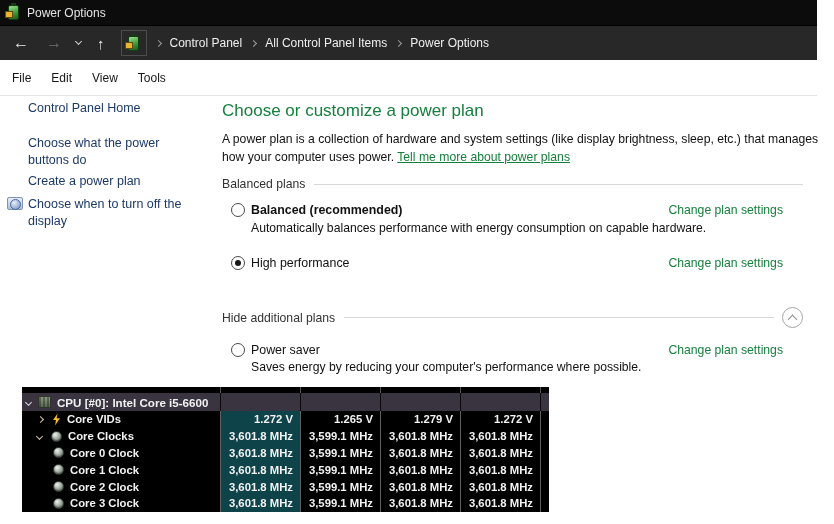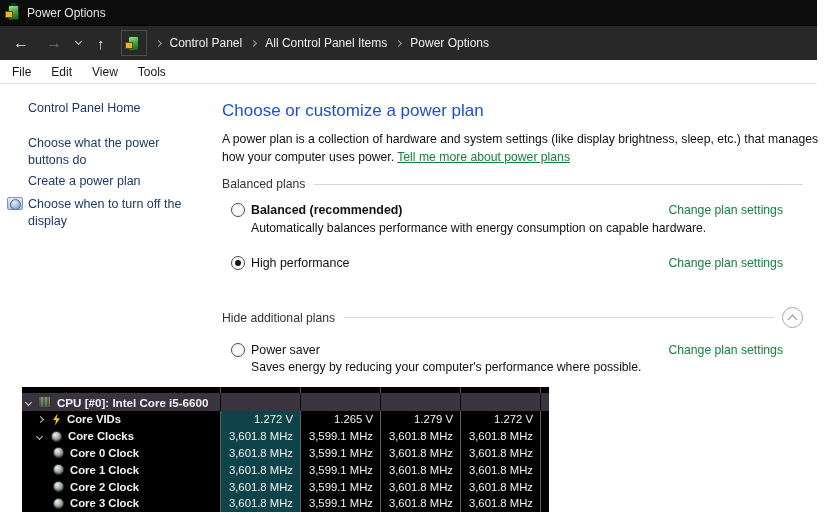--- a/index.html
+++ b/index.html
@@ -22,21 +22,21 @@
   .updir{ margin-left:16px; font-size:15px; }
   .chev { display:inline-block; width:5px; height:5px;
           border-right:1.5px solid #cfcfcf; border-bottom:1.5px solid #cfcfcf; }
   .chev.down  { transform:rotate(45deg); margin-left:14px; margin-top:-3px; }
   .chev.right { transform:rotate(-45deg); border-color:#9a9a9a; margin:0 9px; }
   .crumb-iconbox { width:26px; height:26px; margin-left:16px;
                    border:1px solid #4d4d4d; display:flex; align-items:center; justify-content:center; }
   .crumb { color:#efefef; font-size:12px; white-space:nowrap; cursor:default; }
   .breadcrumb { display:flex; align-items:center; }
 
-  .menubar { position:absolute; left:0; top:60px; width:817px; height:24px; background:#ffffff;
+  .menubar { position:absolute; left:0; top:60px; width:817px; height:36px; background:#ffffff;
              border-bottom:1px solid #e4e4e2; display:flex; align-items:center; padding-left:2px; }
   .menu-item { font-size:12px; color:#161616; padding:0 10px; line-height:28px; }
 
   
   .icon-power { position:relative; width:11px; height:15px; border-radius:2px;
                 background:linear-gradient(160deg,#8ed37f 10%,#3f9b3a 55%,#1f5c20);
                 border:1px solid #133d14; }
   .icon-power::before { content:""; position:absolute; left:2px; top:-3px; width:5px; height:2px;
                         background:#133d14; }
   .icon-power::after { content:""; position:absolute; left:-4px; bottom:1px; width:6px; height:5px;
@@ -57,21 +57,21 @@
                 background:radial-gradient(circle at 35% 30%, #eef2ee, #99a399 55%, #6d776d);
                 border:1px solid #39423a; box-shadow:inset 0 -1px 1px rgba(0,0,0,.45); }
 
   
   .sidebar-link { position:absolute; left:28px; width:168px; font-size:12.5px; line-height:1.35;
                   color:#1c3968; cursor:pointer; }
   .sidebar-icon { position:absolute; left:7px; }
 
   
   .main { position:absolute; left:222px; top:88px; width:581px; height:436px; }
-  .page-title { position:absolute; left:0; top:13px; font-size:17px; font-weight:400; color:#1d4ed8; }
+  .page-title { position:absolute; left:0; top:13px; font-size:17px; font-weight:400; color:#15803d; }
   .intro { position:absolute; left:0; top:42px; font-size:12.2px; color:#111; line-height:18px; }
   .intro span { white-space:nowrap; }
   a.link { color:#15803d; text-decoration:none; cursor:pointer; }
   a.link.ul { text-decoration:underline; }
 
   .section-head { position:absolute; left:0; right:0; display:flex; align-items:center; }
   .section-label { font-size:12.2px; color:#333; white-space:nowrap; }
   .section-rule { flex:1; border-top:1px solid #d8d8d8; margin-left:9px; }
   .collapse-btn { width:21px; height:21px; border:1px solid #a6a6a6; border-radius:50%;
                   margin-left:8px; position:relative; flex:0 0 auto; cursor:pointer; }
@@ -96,21 +96,21 @@
              grid-template-rows:6px 18px repeat(6, 16.8px);
              font-family:"Liberation Sans","DejaVu Sans",sans-serif; }
   .sensors .cell { color:#f2f2f2; font-size:11.3px; display:flex; align-items:center; overflow:hidden; }
   .s-strip { background:#000; }
   .s-strip.sep { border-left:1px solid #565656; }
   .s-head { background:#3a3440; }
   .s-head.sep { border-left:1px solid #0a0a0a; }
   .s-head .group-title { font-weight:700; font-size:11.6px; white-space:nowrap; }
   .s-label { background:#000; font-weight:700; white-space:nowrap; }
   .s-val { background:#000; justify-content:flex-end; padding-right:7px;
-           border-left:1px solid #606060; font-weight:400; white-space:nowrap; }
+           border-left:1px solid #606060; font-weight:700; white-space:nowrap; }
   .s-val.hl { background:#0f434a; }
   .s-tail { background:#000; border-left:1px solid #606060; }
   .exp { display:inline-block; width:5px; height:5px;
          border-right:1.6px solid #cfc7ae; border-bottom:1.6px solid #cfc7ae; flex:0 0 auto; }
   .exp.collapsed { transform:rotate(-45deg); }
   .exp.expanded  { transform:rotate(45deg); }
   .exp.header    { border-color:#d6d6d6; transform:rotate(45deg); }
   .ind { display:inline-block; flex:0 0 auto; }
 </style>
 </head>

